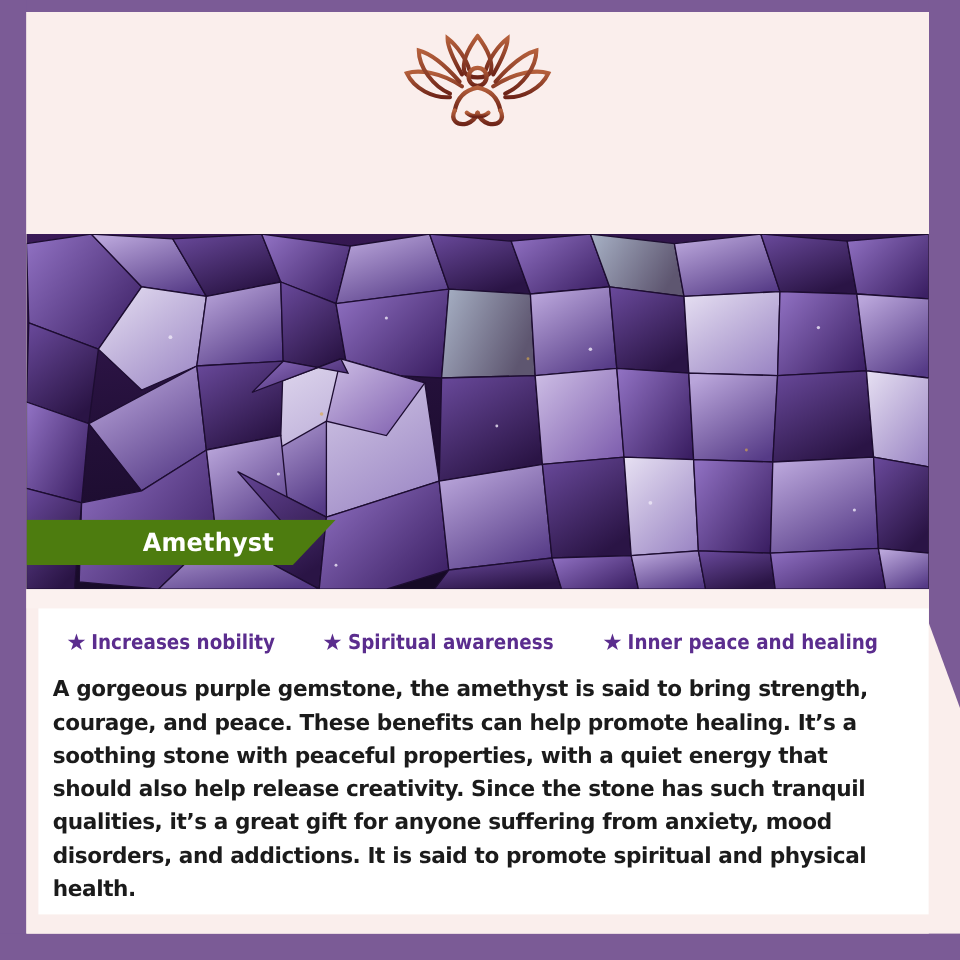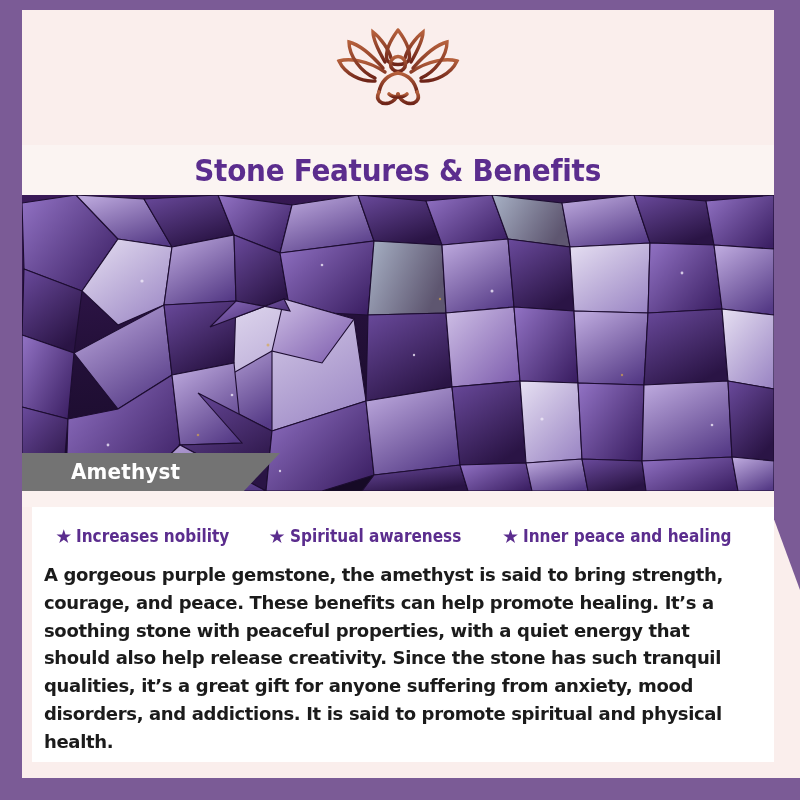--- a/index.html
+++ b/index.html
@@ -110,27 +110,28 @@
     width: 752px;
     height: 296px;
     overflow: hidden;
     background: #2b1140;
   }
   .photo svg { display: block; width: 752px; height: 296px; }
 
   
   .name-banner {
     position: absolute;
-    left: 0; top: 443px;
+    left: 0; top: 423px;
     width: 258px;
     height: 38px;
-    background: #737373;
+    background: #4d7c0f;
     clip-path: polygon(0 0, 100% 0, 86% 100%, 0 100%);
     display: flex;
     align-items: center;
+    justify-content: center;
   }
   .name-text {
     margin-left: 46px;
     color: #ffffff;
     font-family: "DejaVu Sans", sans-serif;
     font-size: 21px;
     font-weight: bold;
     letter-spacing: 0.2px;
     transform: scaleX(0.95);
   }
@@ -239,23 +240,20 @@
           <path d="M75 49 C 86 51, 92 58, 94 68"></path>
 
           <path d="M56 68 C 52 76, 58 81, 66 79 C 72 77, 74 73, 75 70"></path>
           <path d="M94 68 C 98 76, 92 81, 84 79 C 78 77, 76 73, 75 70"></path>
 
           <path d="M66 70 C 70 74, 80 74, 84 70"></path>
         </g>
       </svg>
     </div>
 
-    <div class="title-band">
-      <div class="title-text">Stone Features &amp; Benefits</div>
-    </div>
 
     <div class="photo">
       <svg viewBox="0 0 752 296" preserveAspectRatio="none">
         <defs>
           <linearGradient id="bgd" x1="0" y1="0" x2="0.3" y2="1">
             <stop offset="0%" stop-color="#3a1a58"></stop>
             <stop offset="50%" stop-color="#24103a"></stop>
             <stop offset="100%" stop-color="#160a26"></stop>
           </linearGradient>
           <linearGradient id="f1" x1="0" y1="0" x2="1" y2="1">

